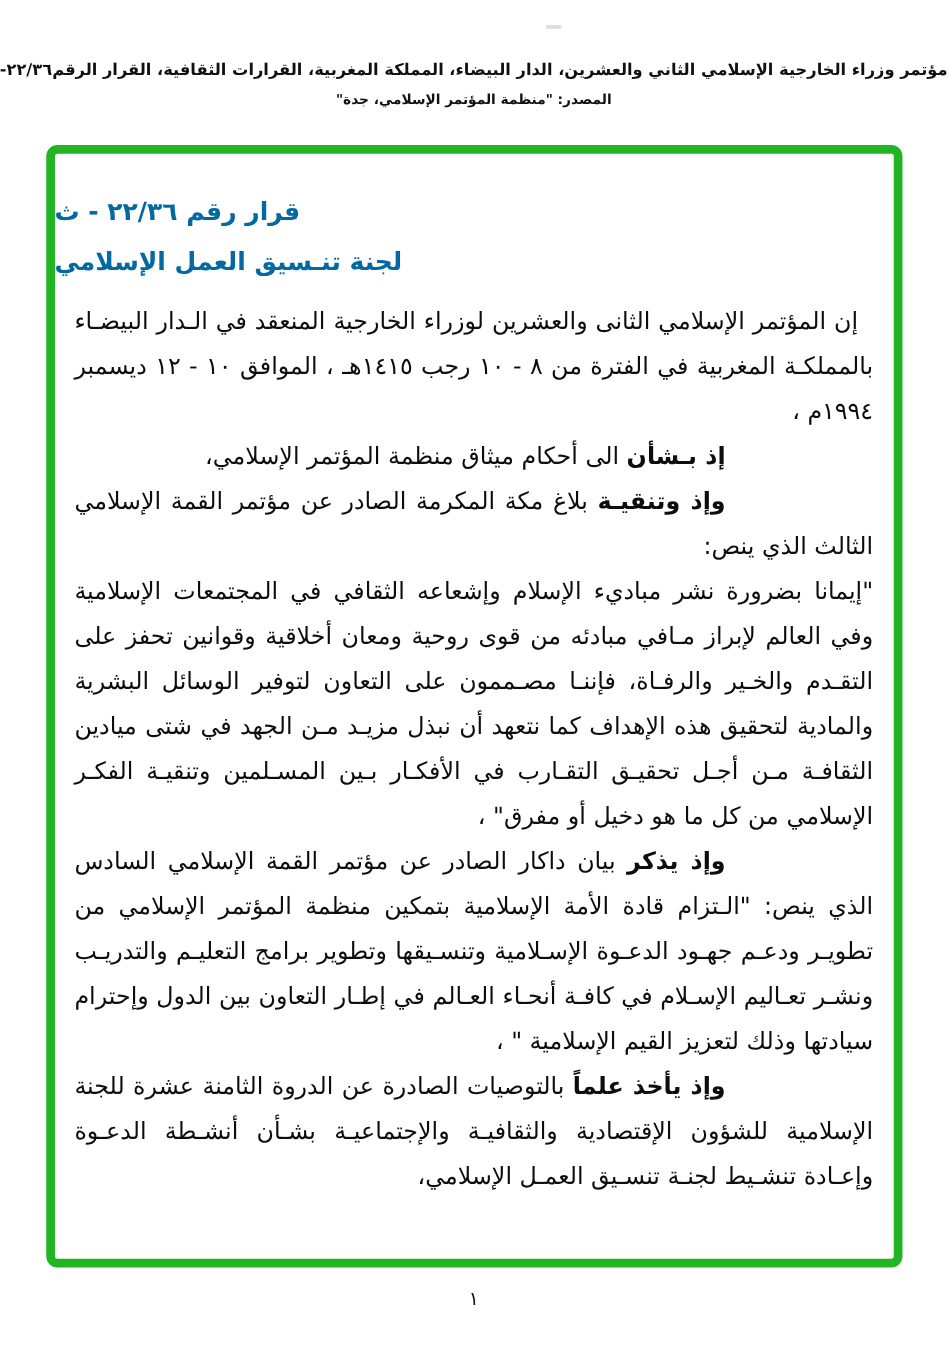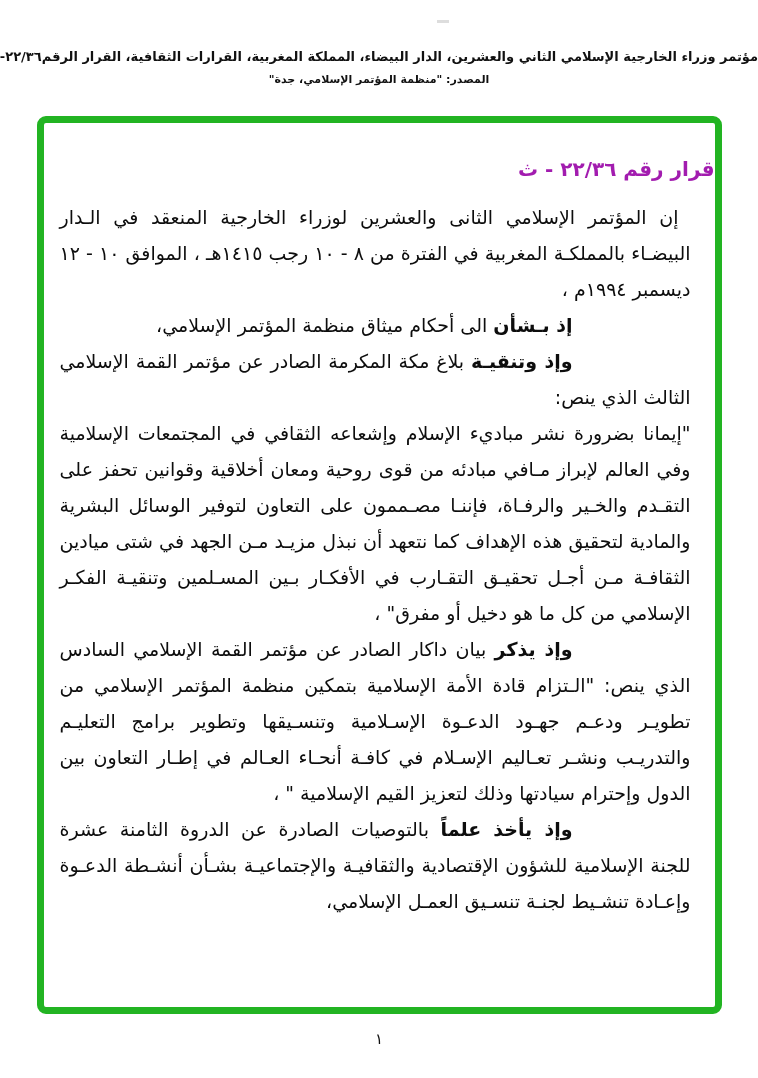--- a/index.html
+++ b/index.html
@@ -30,30 +30,30 @@
     box-sizing:border-box;
     width:685px; height:898px;
     margin:29px auto 0 auto;
     border:7px solid #22b422;
     border-radius:9px;
     direction:rtl;
     overflow:hidden;
     background:#ffffff;
   }
   .title-block {
-    text-align:right;
+    text-align:left;
     font-weight:bold;
     font-size:20px;
     line-height:40px;
     padding-top:26px;
-    color:#a21caf;
+    color:#0369a1;
   }
   .body-text {
     margin-top:10px;
-    padding-right:24px;
+    padding-right:16px;
     padding-left:16px;
     font-size:19px;
     line-height:36px;
     text-align:justify;
     color:#0d0d0d;
   }
   .body-text p { margin:0; }
   .indent-sm { text-indent:12px; }
   .indent-lg { text-indent:118px; }
   .gap-top   { margin-top:30px; }
@@ -72,20 +72,21 @@
 
 <div class="doc-header">
   <div class="line1">مؤتمر وزراء الخارجية الإسلامي الثاني والعشرين، الدار البيضاء، المملكة المغربية، القرارات الثقافية، القرار الرقم٢٢/٣٦-ث</div>
   <div class="line2">المصدر: "منظمة المؤتمر الإسلامي، جدة"</div>
 </div>
 
 <div class="frame">
 
   <div class="title-block">
     <div>قرار رقم ٢٢/٣٦ - ث</div>
+    <div>لجنة تنـسيق العمل الإسلامي</div>
   </div>
 
   <div class="body-text">
     <p class="indent-sm"><span class="lead"></span><span>إن المؤتمر الإسلامي الثانى والعشرين لوزراء الخارجية المنعقد في الـدار البيضـاء بالمملكـة المغربية في الفترة من ٨ - ١٠ رجب ١٤١٥هـ ، الموافق ١٠ - ١٢ ديسمبر ١٩٩٤م ،</span></p>
 
     <p class="indent-lg gap-top"><span class="lead">إذ بـشأن</span><span> الى أحكام ميثاق منظمة المؤتمر الإسلامي،</span></p>
 
     <p class="indent-lg"><span class="lead">وإذ وتنقيـة</span><span> بلاغ مكة المكرمة الصادر عن مؤتمر القمة الإسلامي الثالث الذي ينص:</span></p>
 
     <p><span class="lead"></span><span>"إيمانا بضرورة نشر مباديء الإسلام وإشعاعه الثقافي في المجتمعات الإسلامية وفي العالم لإبراز مـافي مبادئه من قوى روحية ومعان أخلاقية وقوانين تحفز على التقـدم والخـير والرفـاة، فإننـا مصـممون على التعاون لتوفير الوسائل البشرية والمادية لتحقيق هذه الإهداف كما نتعهد أن نبذل مزيـد مـن الجهد في شتى ميادين الثقافـة مـن أجـل تحقيـق التقـارب في الأفكـار بـين المسـلمين وتنقيـة الفكـر الإسلامي من كل ما هو دخيل أو مفرق" ،</span></p>

